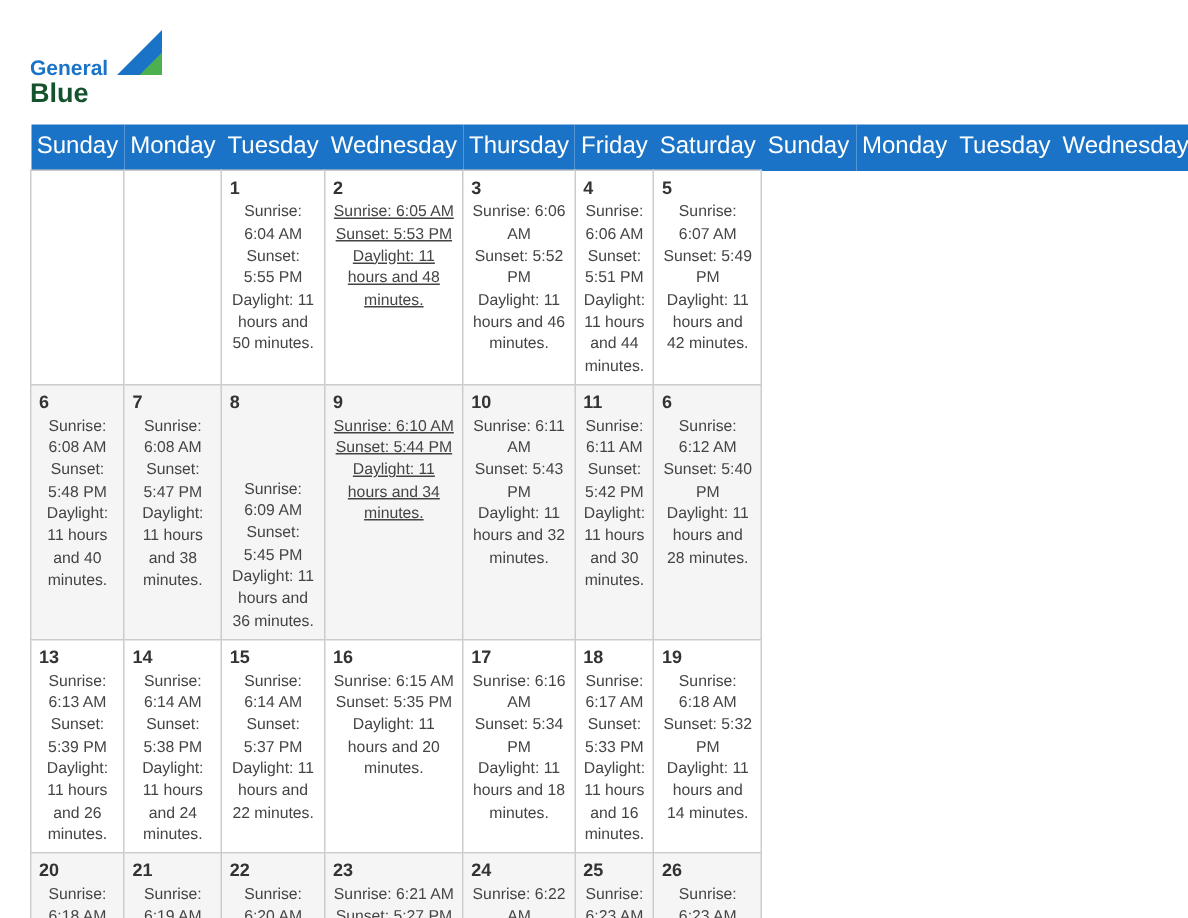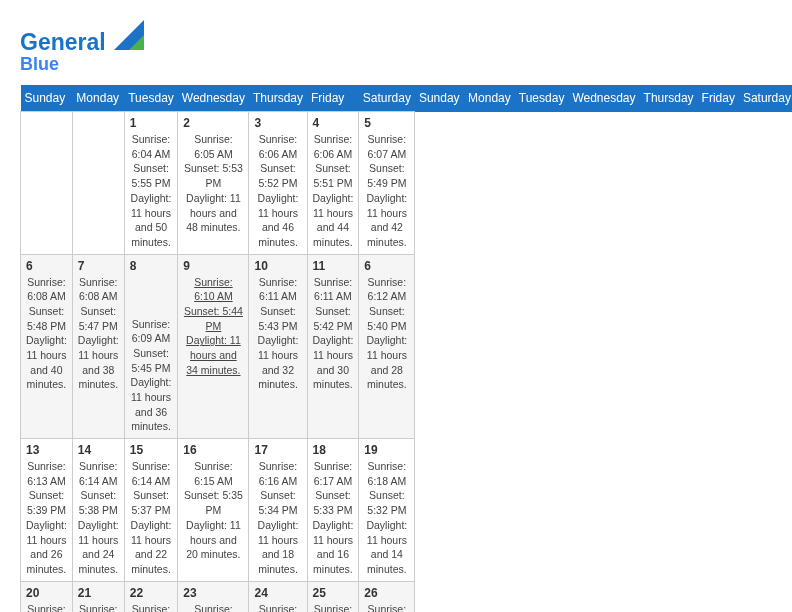--- a/index.html
+++ b/index.html
@@ -14,21 +14,21 @@
       display: flex;
       justify-content: space-between;
       align-items: flex-start;
       margin-bottom: 10px;
     }
     .logo {
       display: flex;
       align-items: center;
     }
     .logo-text {
-      font-size: 23px;
+      font-size: 14px;
       font-weight: bold;
       color: #333;
       line-height: 1.1;
     }
     .logo-text span {
       color: #1a73c7;
     }
     .logo-icon {
       width: 30px;
       height: 30px;
@@ -49,21 +49,21 @@
     table {
       width: 100%;
       border-collapse: collapse;
       font-size: 11px;
     }
     th {
       background-color: #1a73c7;
       color: #fff;
       padding: 6px 4px;
       text-align: left;
-      font-size: 12px;
+      font-size: 16px;
       font-weight: normal;
     }
     td {
       border: 1px solid #ccc;
       vertical-align: top;
       padding: 4px 5px;
       min-height: 75px;
       height: 75px;
       width: 107px;
     }
@@ -96,21 +96,21 @@
 <div class="header">
   <div class="logo">
     <div>
       <div class="logo-text">
         <span>General</span>
         <svg class="logo-icon" viewBox="0 0 30 30" xmlns="http://www.w3.org/2000/svg">
           <polygon points="0,30 30,0 30,30" fill="#1a73c7"></polygon>
           <polygon points="15,30 30,15 30,30" fill="#4caf50"></polygon>
         </svg>
       </div>
-      <div class="logo-text" style="color:#3b82f6; font-size:18px;">Blue</div>
+      <div class="logo-text" style="color:#14532d; font-size:18px;">Blue</div>
     </div>
   </div>
   <div class="title-block">
     <div class="month-title"></div>
     <div class="location-title"></div>
   </div>
 </div>
 
 <table>
   <thead>
@@ -136,21 +136,21 @@
         <td class="empty-cell"></td>
         <td class="empty-cell"></td>
         <td>
           <span class="day-num">1</span>
           <div class="day-info" style="white-space: pre-line;">Sunrise: 6:04 AM
 Sunset: 5:55 PM
 Daylight: 11 hours and 50 minutes.</div>
         </td>
         <td>
           <span class="day-num">2</span>
-          <div class="day-info" style="white-space: pre-line;">Sunrise: 6:05 AM
+          <div class="day-info" style="white-space: pre-line; text-decoration: underline;">Sunrise: 6:05 AM
 Sunset: 5:53 PM
 Daylight: 11 hours and 48 minutes.</div>
         </td>
         <td>
           <span class="day-num">3</span>
           <div class="day-info" style="white-space: pre-line;">Sunrise: 6:06 AM
 Sunset: 5:52 PM
 Daylight: 11 hours and 46 minutes.</div>
         </td>
         <td>

